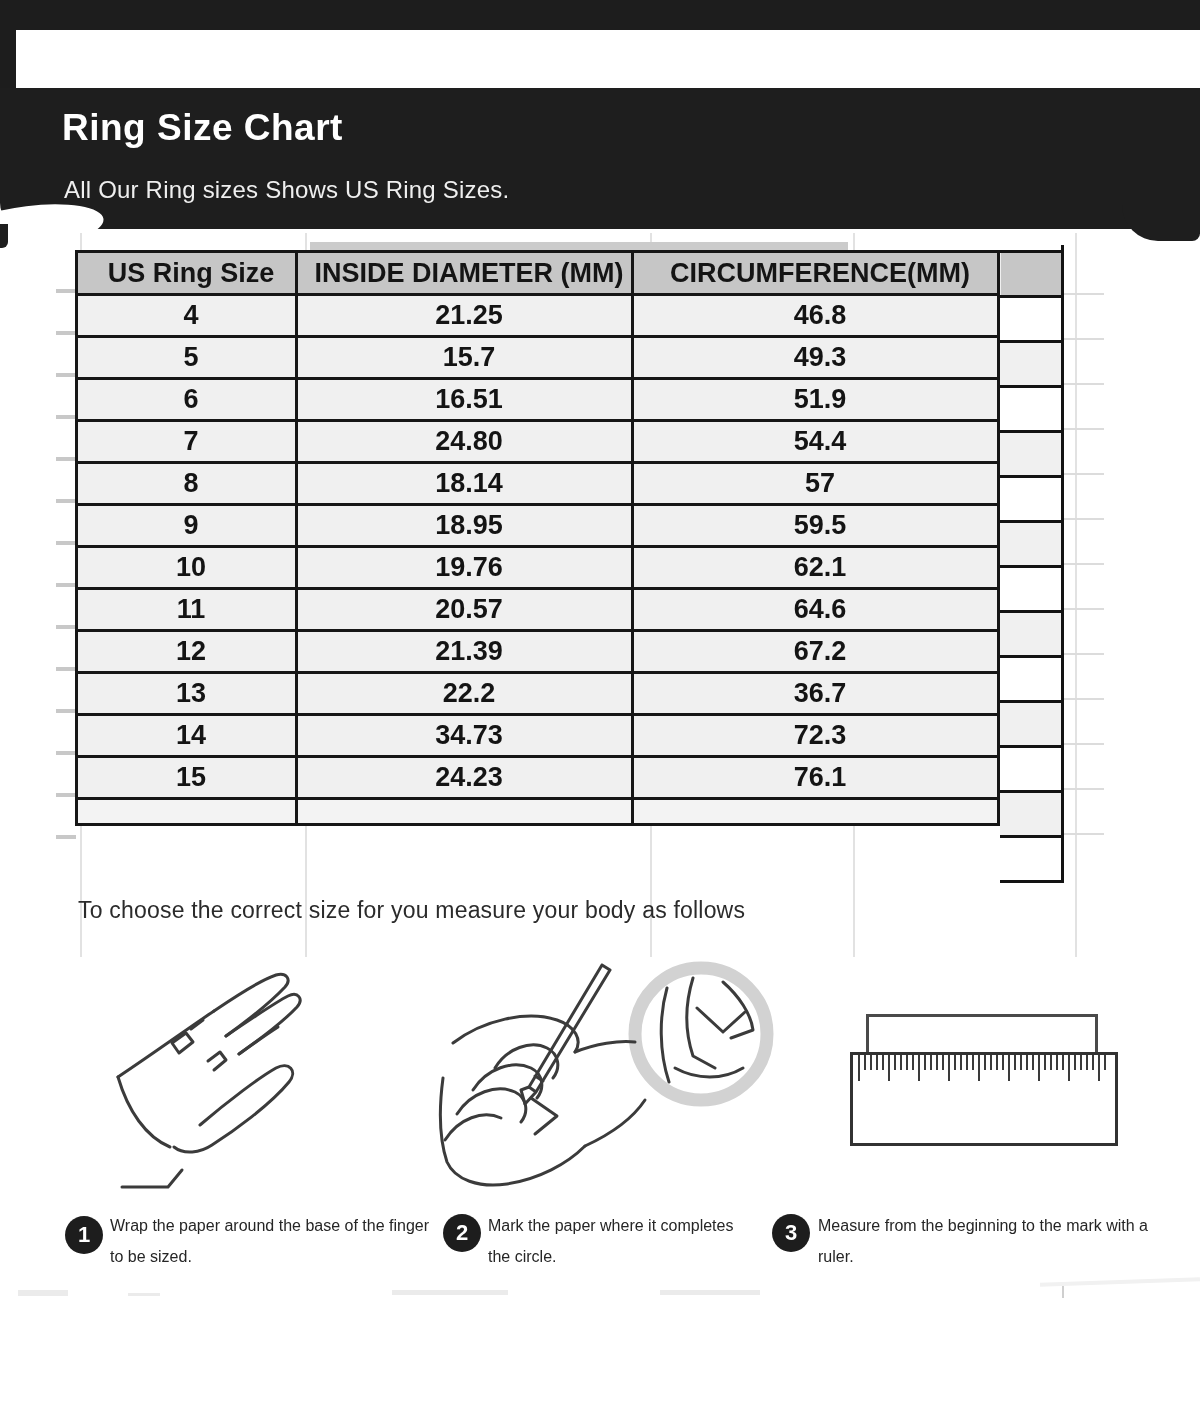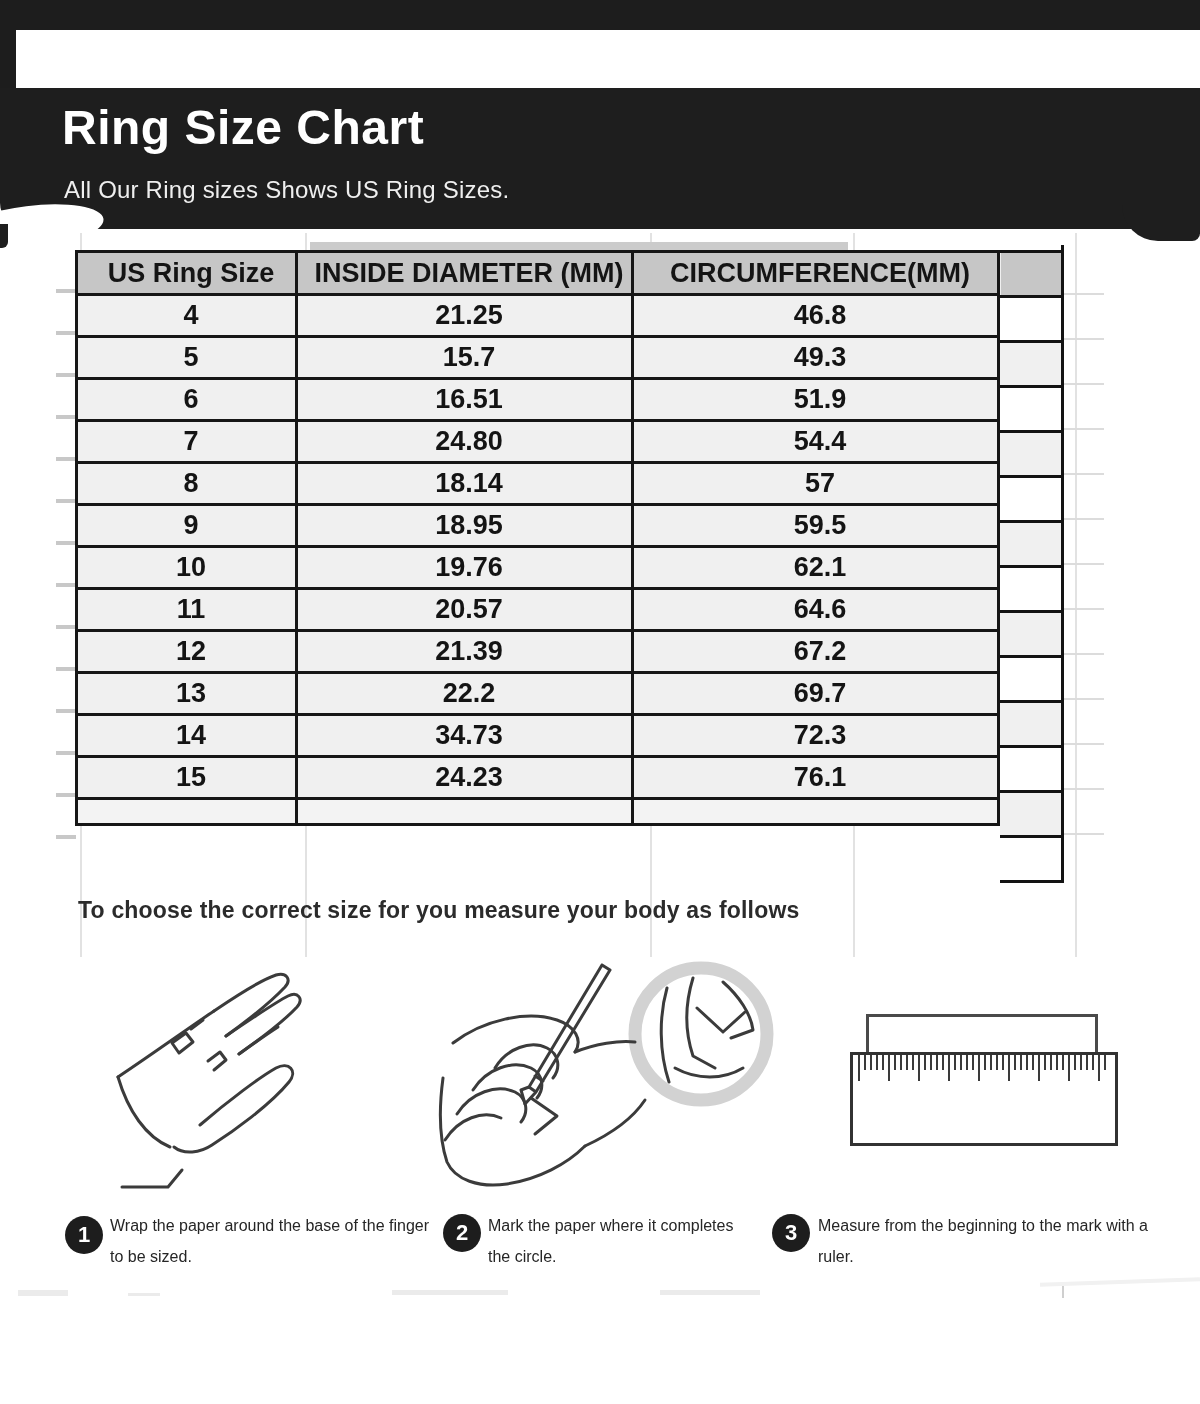--- a/index.html
+++ b/index.html
@@ -9,21 +9,21 @@
   
   .top-bar{position:absolute;left:0;top:0;width:1200px;height:30px;background:#1d1d1d;}
   .left-edge{position:absolute;left:0;top:0;width:16px;height:92px;background:#1d1d1d;}
   .band{position:absolute;left:0;top:88px;width:1200px;height:141px;background:#1e1e1e;
         border-radius:0 0 14px 26px;}
   .band-swoosh{position:absolute;left:-46px;top:206px;width:150px;height:44px;background:#fff;
         border-radius:50%;transform:rotate(-7deg);}
   .band-blob{position:absolute;left:1122px;top:205px;width:78px;height:36px;background:#1e1e1e;
         border-radius:0 0 10px 46px;}
   .band-tail{position:absolute;left:0;top:224px;width:8px;height:24px;background:#1e1e1e;border-radius:0 0 6px 0;}
-  .title{position:absolute;left:62px;top:96px;font-size:48px;line-height:64px;font-weight:bold;
+  .title{position:absolute;left:62px;top:96px;font-size:37px;line-height:64px;font-weight:bold;
         color:#ffffff;letter-spacing:0.5px;}
   .subtitle{position:absolute;left:64px;top:176px;font-size:24px;font-weight:normal;color:#efefef;
         letter-spacing:0.2px;}
 
   
   .vgrid{position:absolute;top:233px;width:2px;height:724px;background:#e2e2e2;}
   .left-dashes{position:absolute;left:56px;top:289px;width:20px;height:562px;
         background:repeating-linear-gradient(180deg,#c8c8c8 0 4px,transparent 4px 42px);}
   .right-faint{position:absolute;left:1064px;top:293px;width:40px;height:542px;
         background:repeating-linear-gradient(180deg,#dcdcdc 0 2px,transparent 2px 45px);}
@@ -42,21 +42,21 @@
 
   
   .narrow-col{position:absolute;left:1000px;top:250px;width:63px;height:633px;
         background-image:
           repeating-linear-gradient(180deg,#131313 0 3px,transparent 3px 45px),
           repeating-linear-gradient(180deg,#f0f0f0 0 45px,#ffffff 45px 90px);}
   .narrow-head{position:absolute;left:1001px;top:253px;width:61px;height:42px;background:#c6c6c6;}
   .narrow-right-border{position:absolute;left:1061px;top:245px;width:3px;height:638px;background:#131313;}
 
   
-  .howto-heading{position:absolute;left:78px;top:897px;font-size:23px;font-weight:bold;
+  .howto-heading{position:absolute;left:78px;top:897px;font-size:23px;font-weight:normal;
         color:#2b2b2b;letter-spacing:0.2px;}
 
   .illu{position:absolute;}
   .sketch{stroke:#3b3b3b;stroke-width:3;fill:none;stroke-linecap:round;stroke-linejoin:round;}
 
   
   .paper-strip{position:absolute;left:866px;top:1014px;width:226px;height:40px;
         border:3px solid #4a4a4a;background:#fff;}
   .ruler-body{position:absolute;left:850px;top:1052px;width:262px;height:88px;
         border:3px solid #323232;background:#fff;}
@@ -150,21 +150,21 @@
           <td>64.6</td>
         </tr>
     <tr>
           <td>12</td>
           <td>21.39</td>
           <td>67.2</td>
         </tr>
     <tr>
           <td>13</td>
           <td>22.2</td>
-          <td>69.7</td>
+          <td>36.7</td>
         </tr>
     <tr>
           <td>14</td>
           <td>34.73</td>
           <td>72.3</td>
         </tr>
     <tr>
           <td>15</td>
           <td>24.23</td>
           <td>76.1</td>

